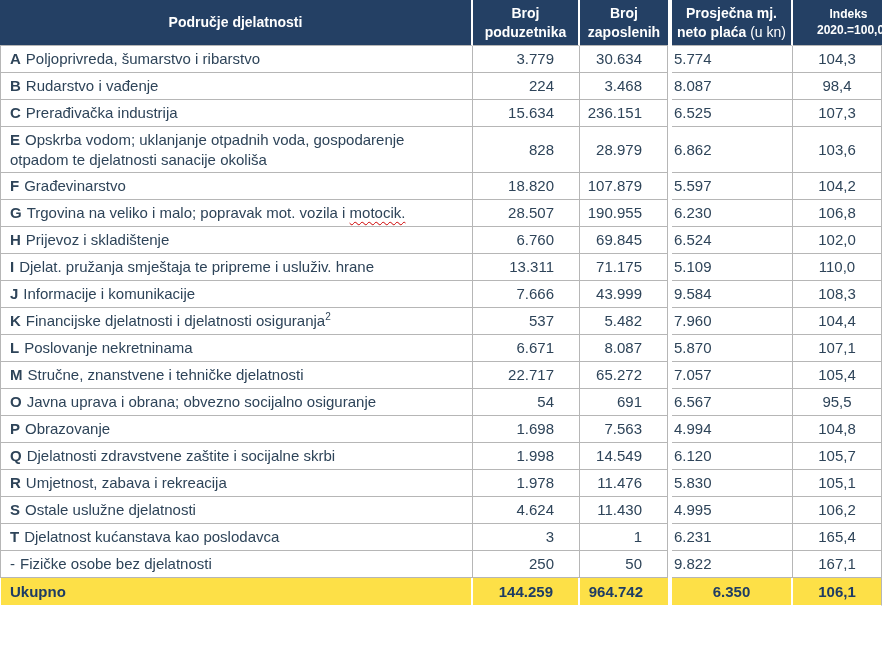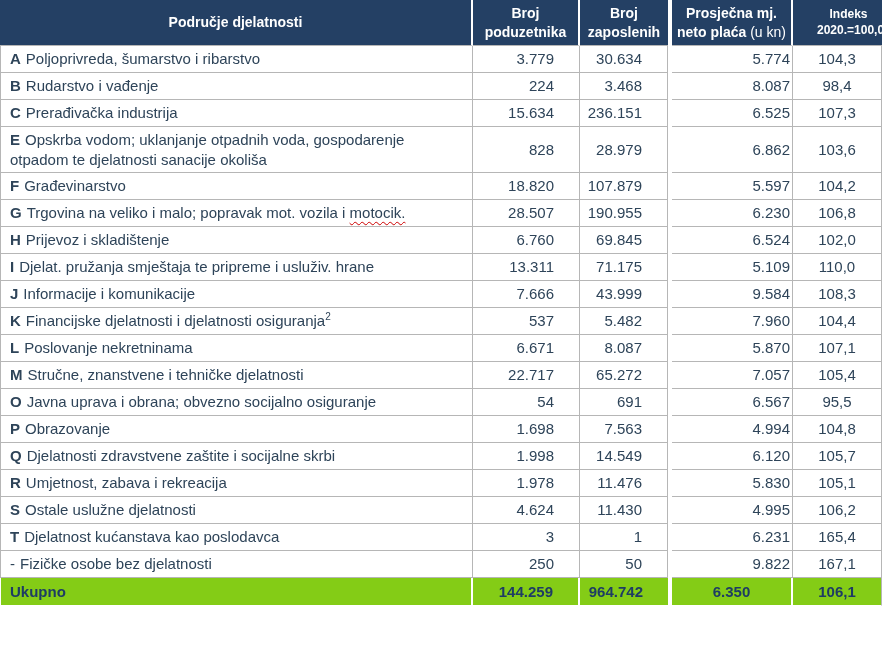--- a/index.html
+++ b/index.html
@@ -54,38 +54,38 @@
     text-align: left;
     padding-left: 9px;
     padding-right: 6px;
     margin-top: 20px;
   }
   td.c2, td.c3 {
     text-align: right;
     padding-right: 25px;
     border-right: 1px solid #b6b6b6;
   }
-  td.c4 { text-align: right; border-right: 1px solid #b6b6b6; }
+  td.c4 { text-align: left; border-right: 1px solid #b6b6b6; }
   td.c5 { text-align: center; border-right: 1px solid #b6b6b6; }
   td.spacer { border: none; padding: 0; background: #ffffff; }
 
   .letter { font-weight: bold; margin-right: 5px; }
   .letter.plain { font-weight: normal; }
   sup { font-size: 10px; line-height: 0; }
   .squiggle {
     text-decoration-line: underline;
     text-decoration-style: wavy;
     text-decoration-color: #cc0000;
     text-decoration-thickness: 1px;
     text-underline-offset: 3px;
   }
 
   
   tfoot td {
-    background: #84cc16;
+    background: #fde047;
     color: #1e3c64;
     font-weight: bold;
     font-size: 15px;
     height: 28px;
     vertical-align: middle;
     padding: 1px 2px;
     border-bottom: 1px solid #ffffff;
   }
   tfoot td.c1 { text-align: left; padding-left: 9px; border-left: 1px solid #ffffff; border-right: 2px solid #ffffff; }
   tfoot td.c2, tfoot td.c3 { text-align: right; border-right: 2px solid #ffffff; }

